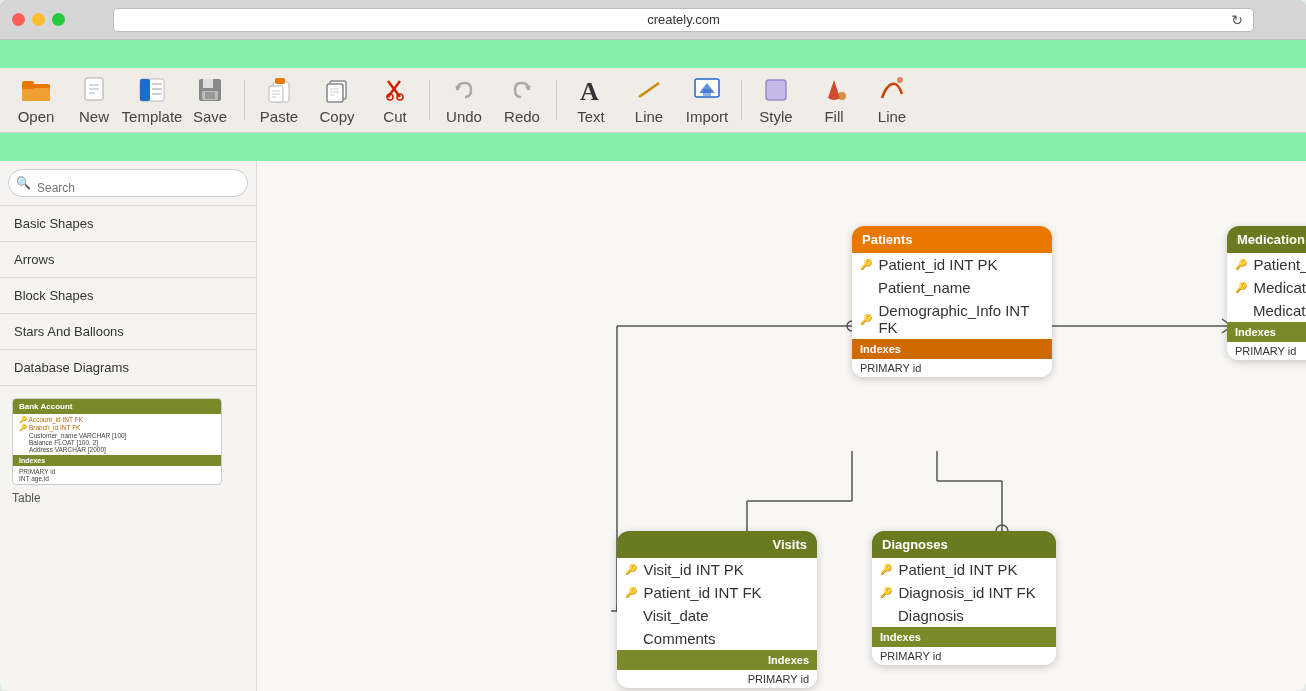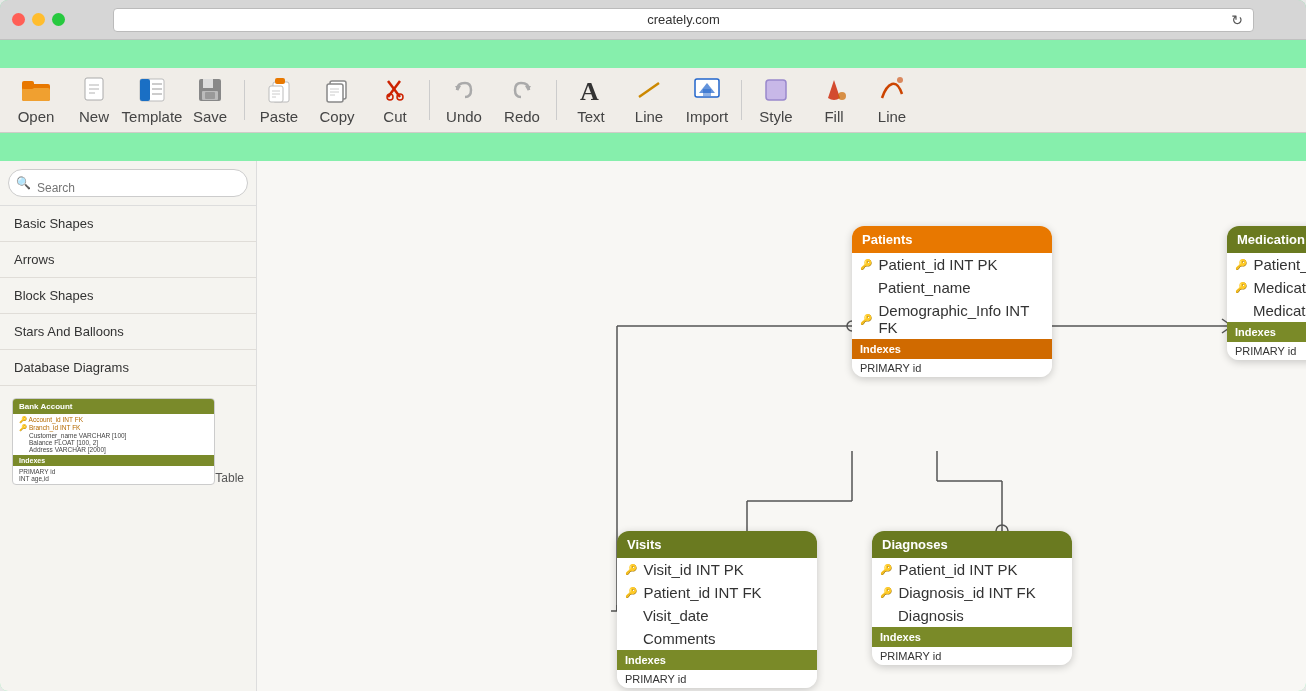--- a/index.html
+++ b/index.html
@@ -243,21 +243,21 @@
           <input type="text" class="search-input" placeholder="Search" style="">
         </div>
       </div>
       <div class="sidebar-scroll">
         <div class="sidebar-item">Basic Shapes</div>
         <div class="sidebar-item">Arrows</div>
         <div class="sidebar-item">Block Shapes</div>
         <div class="sidebar-item">Stars And Balloons</div>
         <div class="sidebar-item">Database Diagrams</div>
 
-        <div style="padding: 12px; display: flex; flex-direction: row; align-items: flex-end;">
+        <div style="padding: 12px; display: flex; flex-direction: column; align-items: flex-start;">
           <div style="width: 210px; background: white; border: 1px solid #ccc; border-radius: 4px; overflow: hidden; cursor: pointer;">
             <div style="background: #7a8a2a; color: white; padding: 3px 6px; font-size: 8px; font-weight: bold;">Bank Account</div>
             <div style="padding: 2px 6px;">
               <div style="font-size: 6.5px; color: #b56a00;">🔑 Account_id INT FK</div>
               <div style="font-size: 6.5px; color: #b56a00;">🔑 Branch_id INT FK</div>
               <div style="font-size: 6.5px; color: #444; padding-left: 10px;">Customer_name VARCHAR [100]</div>
               <div style="font-size: 6.5px; color: #444; padding-left: 10px;">Balance FLOAT [100, 2]</div>
               <div style="font-size: 6.5px; color: #444; padding-left: 10px;">Address VARCHAR [2000]</div>
             </div>
             <div style="background: #7a8a2a; color: white; padding: 2px 6px; font-size: 7px; font-weight: bold;">Indexes</div>
@@ -332,21 +332,21 @@
             <span class="row-text">Medication_id   INT   FK</span>
           </div>
           <div class="db-table-row plain-row">
             <span class="row-text">Medication_name</span>
           </div>
         </div>
         <div class="db-table-indexes green-indexes">Indexes</div>
         <div class="db-table-index-row">PRIMARY   id</div>
       </div>
 
-      <div class="db-table" style="left: 360px; top: 370px; width: 200px;">
+      <div class="db-table" style="left: 360px; top: 370px; width: 200px; text-align: right;">
         <div class="db-table-header green-header">Visits</div>
         <div class="db-table-body">
           <div class="db-table-row">
             <span class="key-icon" style="color:#b56a00;">🔑</span>
             <span class="row-text">Visit_id   INT   PK</span>
           </div>
           <div class="db-table-row">
             <span class="key-icon" style="color:#b56a00;">🔑</span>
             <span class="row-text">Patient_id   INT   FK</span>
           </div>
@@ -354,21 +354,21 @@
             <span class="row-text">Visit_date</span>
           </div>
           <div class="db-table-row plain-row">
             <span class="row-text">Comments</span>
           </div>
         </div>
         <div class="db-table-indexes green-indexes">Indexes</div>
         <div class="db-table-index-row">PRIMARY   id</div>
       </div>
 
-      <div class="db-table" style="left: 615px; top: 370px; width: 200px;">
+      <div class="db-table" style="left: 615px; top: 370px; width: 184px;">
         <div class="db-table-header green-header">Diagnoses</div>
         <div class="db-table-body">
           <div class="db-table-row">
             <span class="key-icon" style="color:#b56a00;">🔑</span>
             <span class="row-text">Patient_id   INT   PK</span>
           </div>
           <div class="db-table-row">
             <span class="key-icon" style="color:#b56a00;">🔑</span>
             <span class="row-text">Diagnosis_id   INT   FK</span>
           </div>

